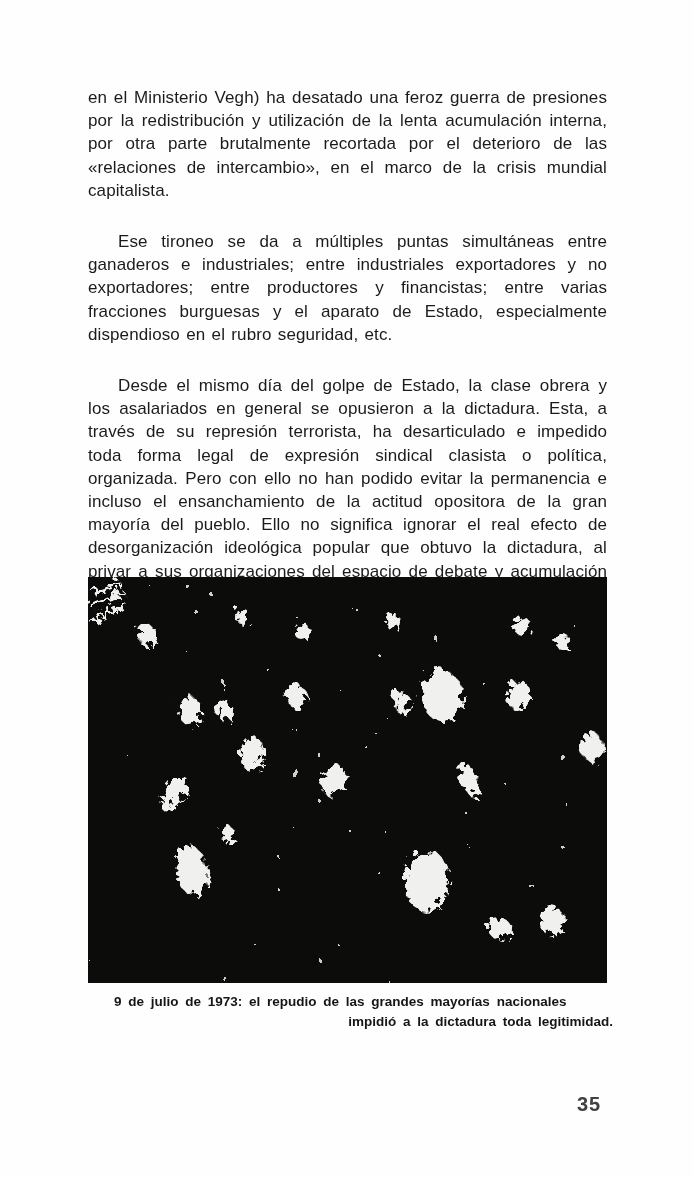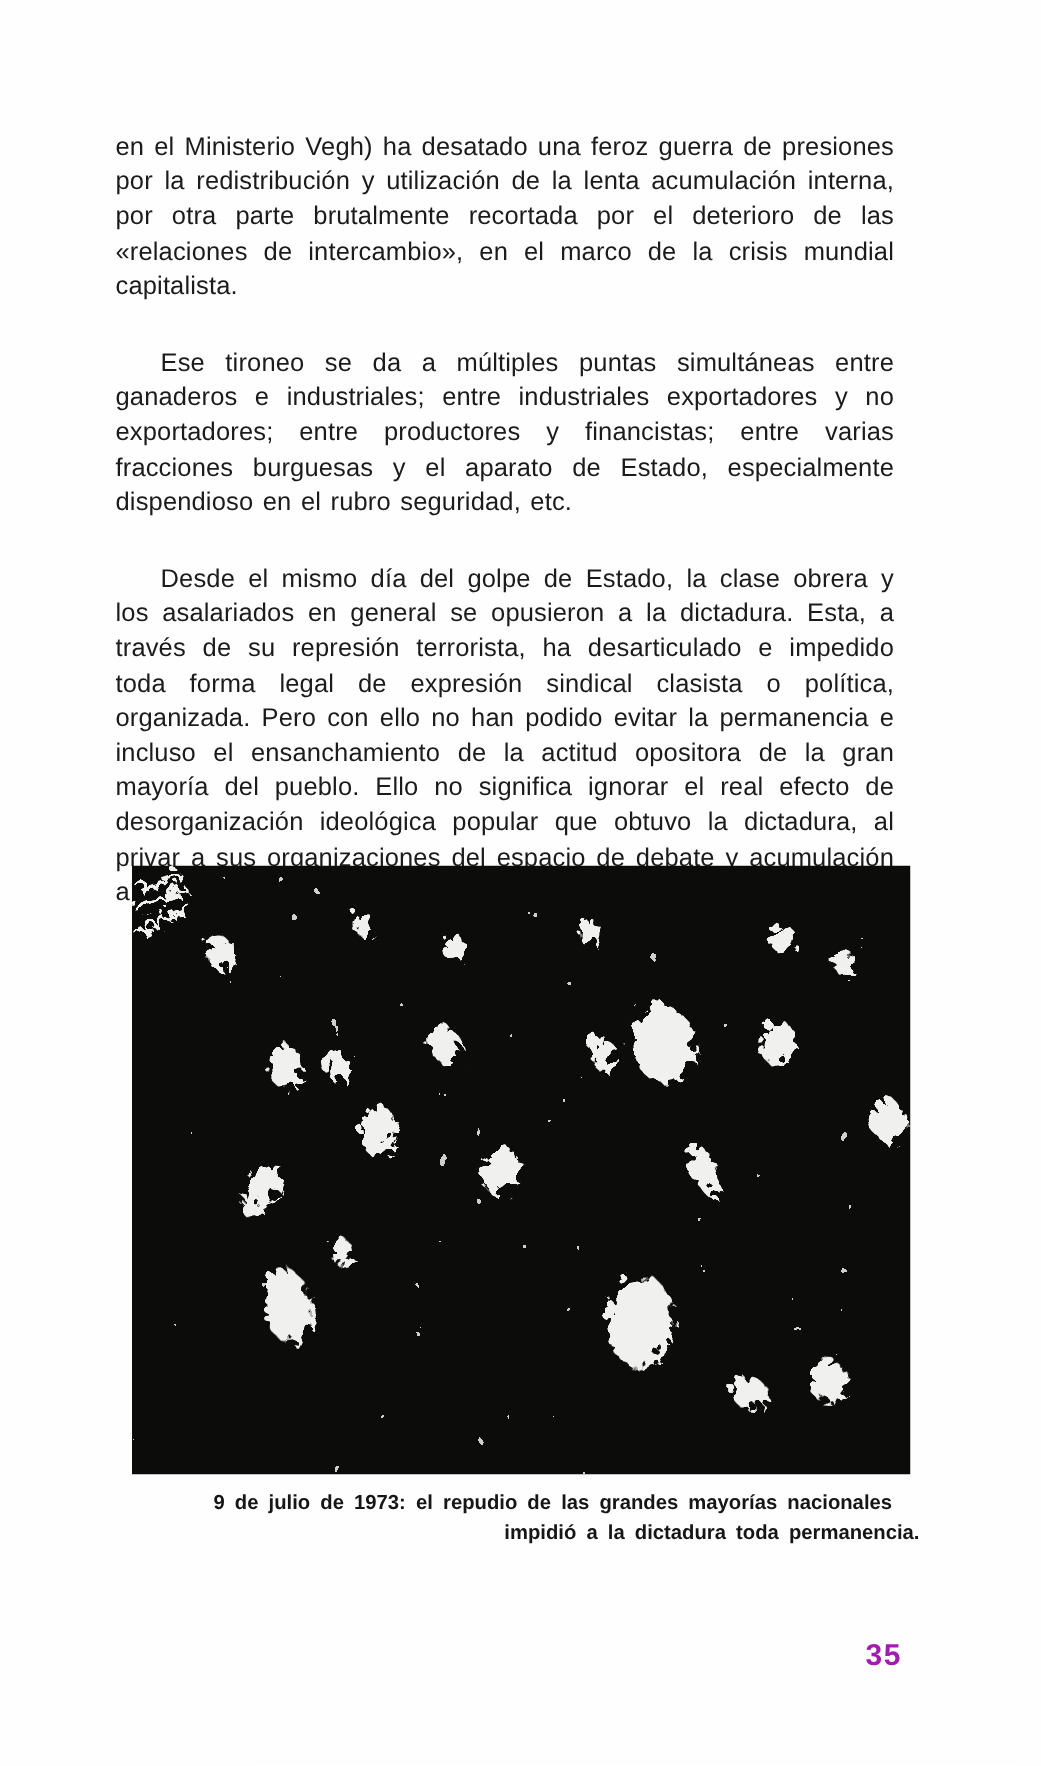--- a/index.html
+++ b/index.html
@@ -7,21 +7,21 @@
     position: relative;
     width: 694px;
     height: 1177px;
     background: #fefefe;
     font-family: "Liberation Sans", sans-serif;
     color: #1b1b1b;
     overflow: hidden;
   }
   .body-text {
     position: absolute;
-    left: 77px;
+    left: 88px;
     top: 86px;
     width: 519px;
   }
   .body-text p {
     margin: 0;
     font-size: 17px;
     line-height: 23.2px;
     text-align: justify;
     letter-spacing: 0.1px;
     word-spacing: 1.5px;
@@ -42,30 +42,30 @@
     position: absolute;
     left: 88px;
     top: 992px;
     width: 535px;
     font-weight: bold;
     font-size: 13.5px;
     line-height: 19.5px;
     word-spacing: 3px;
     color: #161616;
   }
-  .caption .l1 { text-align: center; padding-left: 26px; }
+  .caption .l1 { padding-left: 26px; }
   .caption .l2 { text-align: right; padding-right: 10px; }
   .page-number {
     position: absolute;
     left: 577px;
     top: 1093px;
     font-weight: bold;
     font-size: 20px;
     letter-spacing: 1px;
-    color: #a21caf;
+    color: #404040;
   }
 </style>
 </head>
 <body>
 
 <div class="page">
 
   <div class="body-text">
     <p>en el Ministerio Vegh) ha desatado una feroz guerra de presiones por la redistribución y utilización de la lenta acumulación interna, por otra parte brutalmente recortada por el deterioro de las «relaciones de intercambio», en el marco de la crisis mundial capitalista.</p>
     <p class="indent">Ese tironeo se da a múltiples puntas simultáneas entre ganaderos e industriales; entre industriales exportadores y no exportadores; entre productores y financistas; entre varias fracciones burguesas y el aparato de Estado, especialmente dispendioso en el rubro seguridad, etc.</p>
@@ -132,18 +132,18 @@
       <g stroke="#f0f0ee" stroke-width="5" stroke-linecap="round" filter="url(#rough)">
         <line x1="2" y1="10" x2="26" y2="2"></line>
         <line x1="0" y1="24" x2="30" y2="12"></line>
         <line x1="0" y1="40" x2="32" y2="24"></line>
       </g>
     </svg>
   </figure>
 
   <figcaption class="caption">
     <div class="l1">9 de julio de 1973: el repudio de las grandes mayorías nacionales</div>
-    <div class="l2">impidió a la dictadura toda permanencia.</div>
+    <div class="l2">impidió a la dictadura toda legitimidad.</div>
   </figcaption>
 
   <div class="page-number">35</div>
 
 </div>
 
 </body></html>

